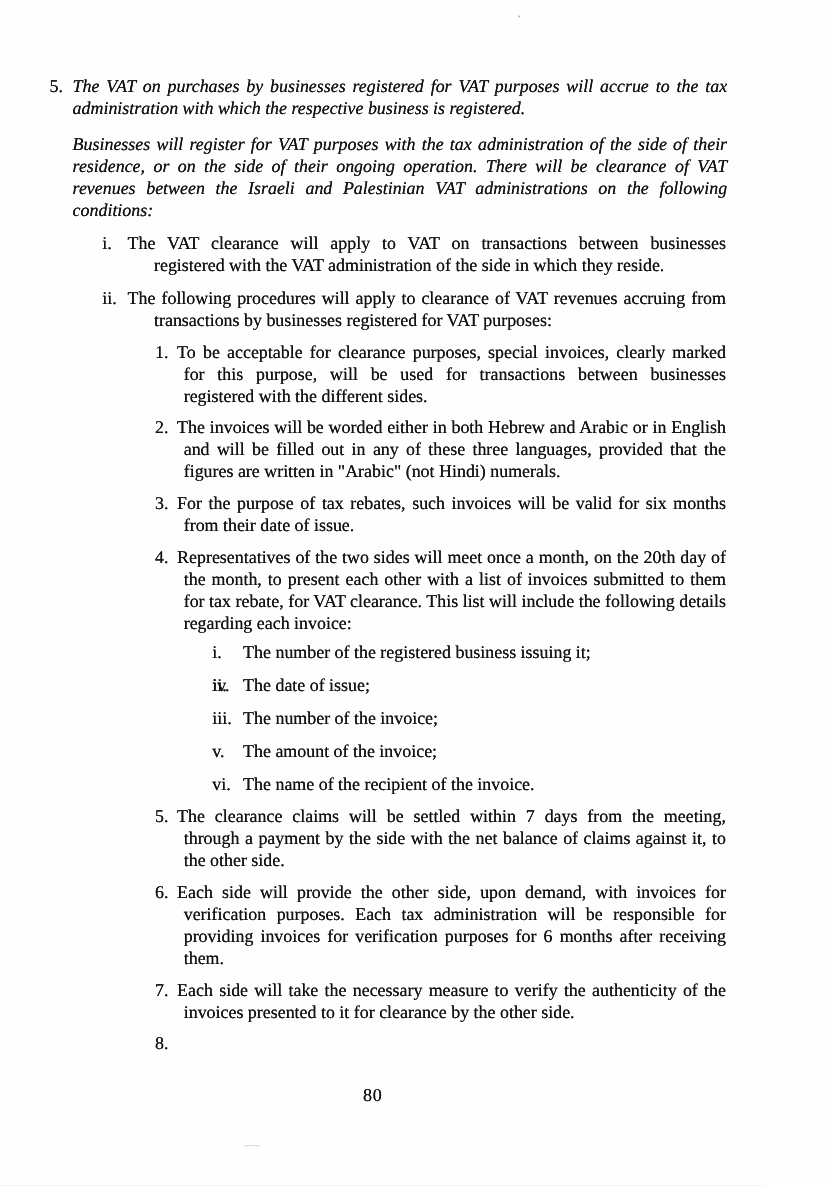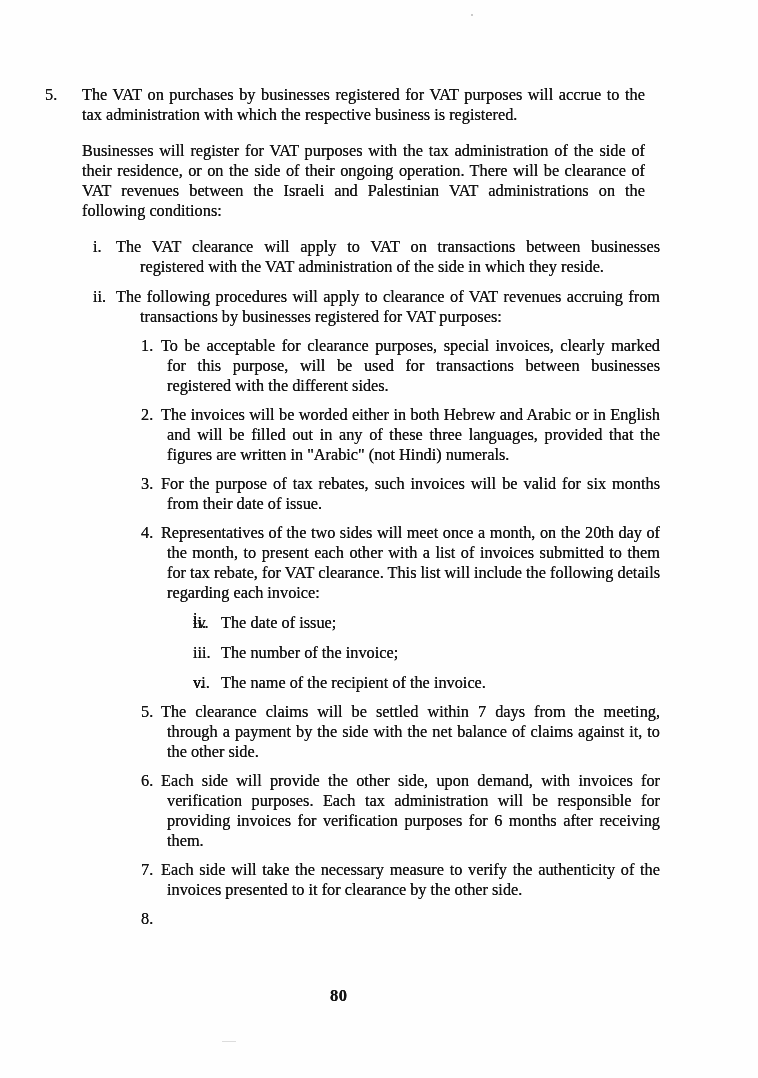--- a/index.html
+++ b/index.html
@@ -23,21 +23,21 @@
   .doc {
     position: absolute;
     top: 69px;
     left: 0;
     width: 758px;
   }
   .li {
     position: relative;
     text-align: justify;
   }
-  .li p { margin: 16px; }
+  .li p { margin: 0; font-style: italic; }
   .marker {
     position: absolute;
     top: 0;
     text-indent: 0;
     white-space: nowrap;
   }
 
   
   .l0 { margin-left: 66px; width: 595px; }
   .l0 > .marker { left: -21px; }
@@ -55,21 +55,20 @@
   .l3 { margin-left: 221px; width: 440px; text-align: left; margin-top: 10px; }
   .l3 > .marker { left: -28px; }
   .l3.first { margin-top: 6px; }
 
   .page-number {
     position: absolute;
     top: 986px;
     left: 330px;
     font-size: 16.5px;
     letter-spacing: 0.5px;
-    font-weight: bold;
   }
   .speck {
     position: absolute;
     top: 14px;
     left: 471px;
     width: 2px;
     height: 2px;
     background: #b9b9b9;
     border-radius: 50%;
   }
@@ -115,37 +114,37 @@
 
     <section class="li l2">
       <span class="marker">3.</span><span class="txt">For the purpose of tax rebates, such invoices will be valid for six months from their date of issue.</span>
     </section>
 
     <section class="li l2">
       <span class="marker">4.</span><span class="txt">Representatives of the two sides will meet once a month, on the 20th day of the month, to present each other with a list of invoices submitted to them for tax rebate, for VAT clearance. This list will include the following details regarding each invoice:</span>
     </section>
 
     <section class="li l3 first">
-      <span class="marker">i.</span>
+      <span class="marker">i.</span><span class="txt">The number of the registered business issuing it;</span>
     </section>
 
     <section class="li l3">
       <span class="marker">ii.</span>
     </section>
 
     <section class="li l3">
       <span class="marker">iv.</span><span class="txt">The date of issue;</span>
     </section>
 
     <section class="li l3">
       <span class="marker">iii.</span><span class="txt">The number of the invoice;</span>
     </section>
 
     <section class="li l3">
-      <span class="marker">v.</span>
+      <span class="marker">v.</span><span class="txt">The amount of the invoice;</span>
     </section>
 
     <section class="li l3">
       <span class="marker">vi.</span><span class="txt">The name of the recipient of the invoice.</span>
     </section>
 
     <section class="li l2">
       <span class="marker">5.</span><span class="txt">The clearance claims will be settled within 7 days from the meeting, through a payment by the side with the net balance of claims against it, to the other side.</span>
     </section>
 

